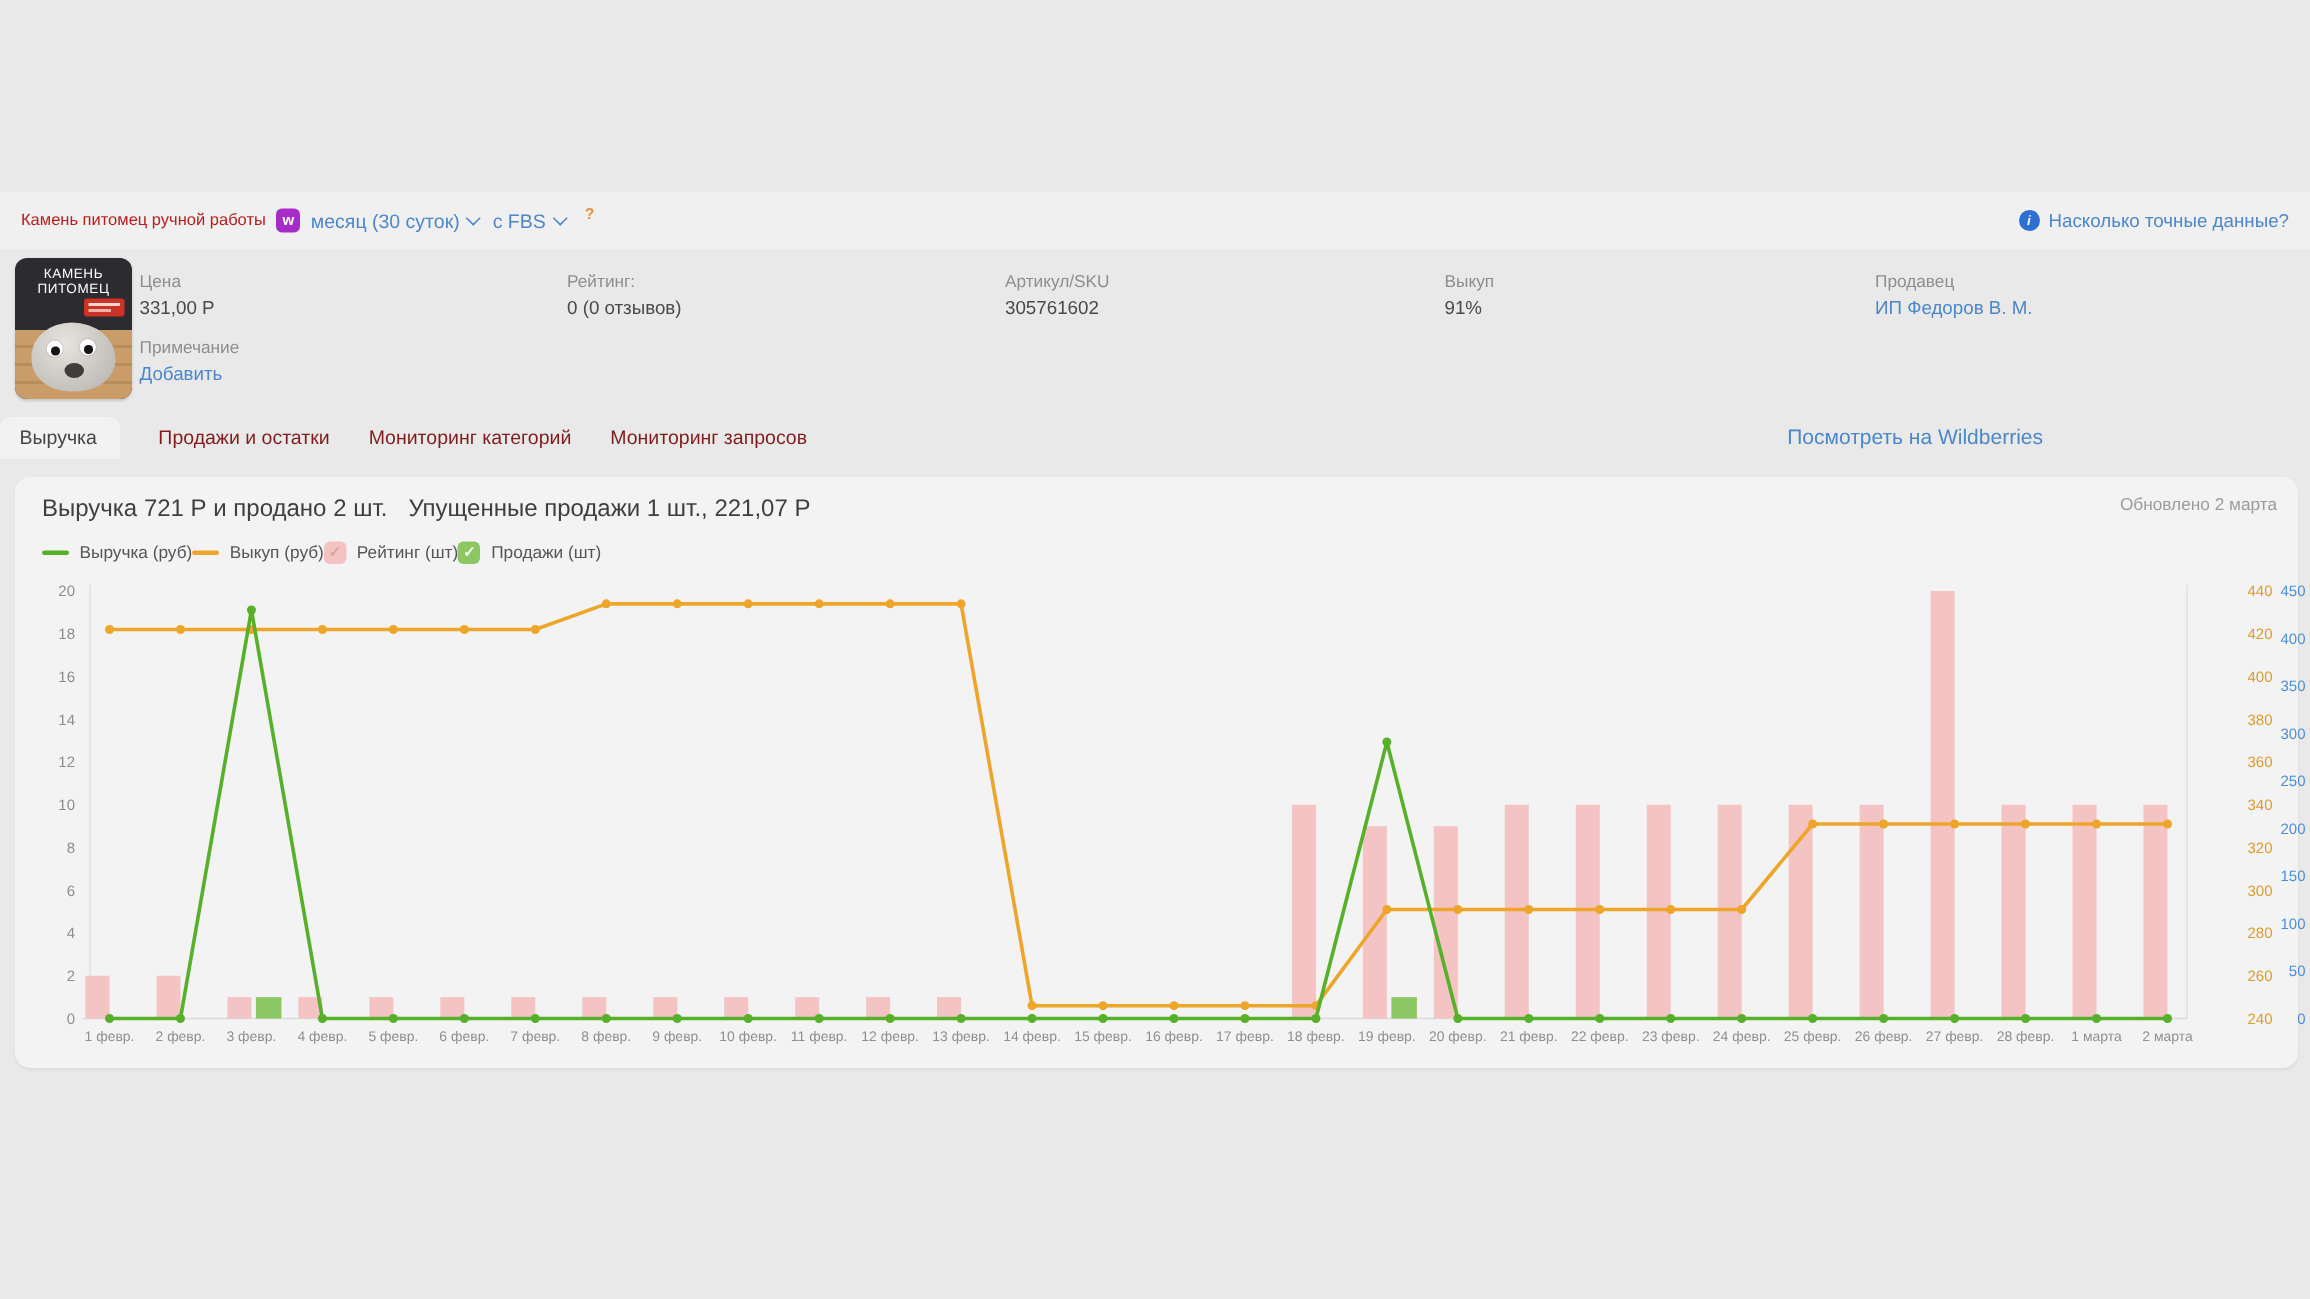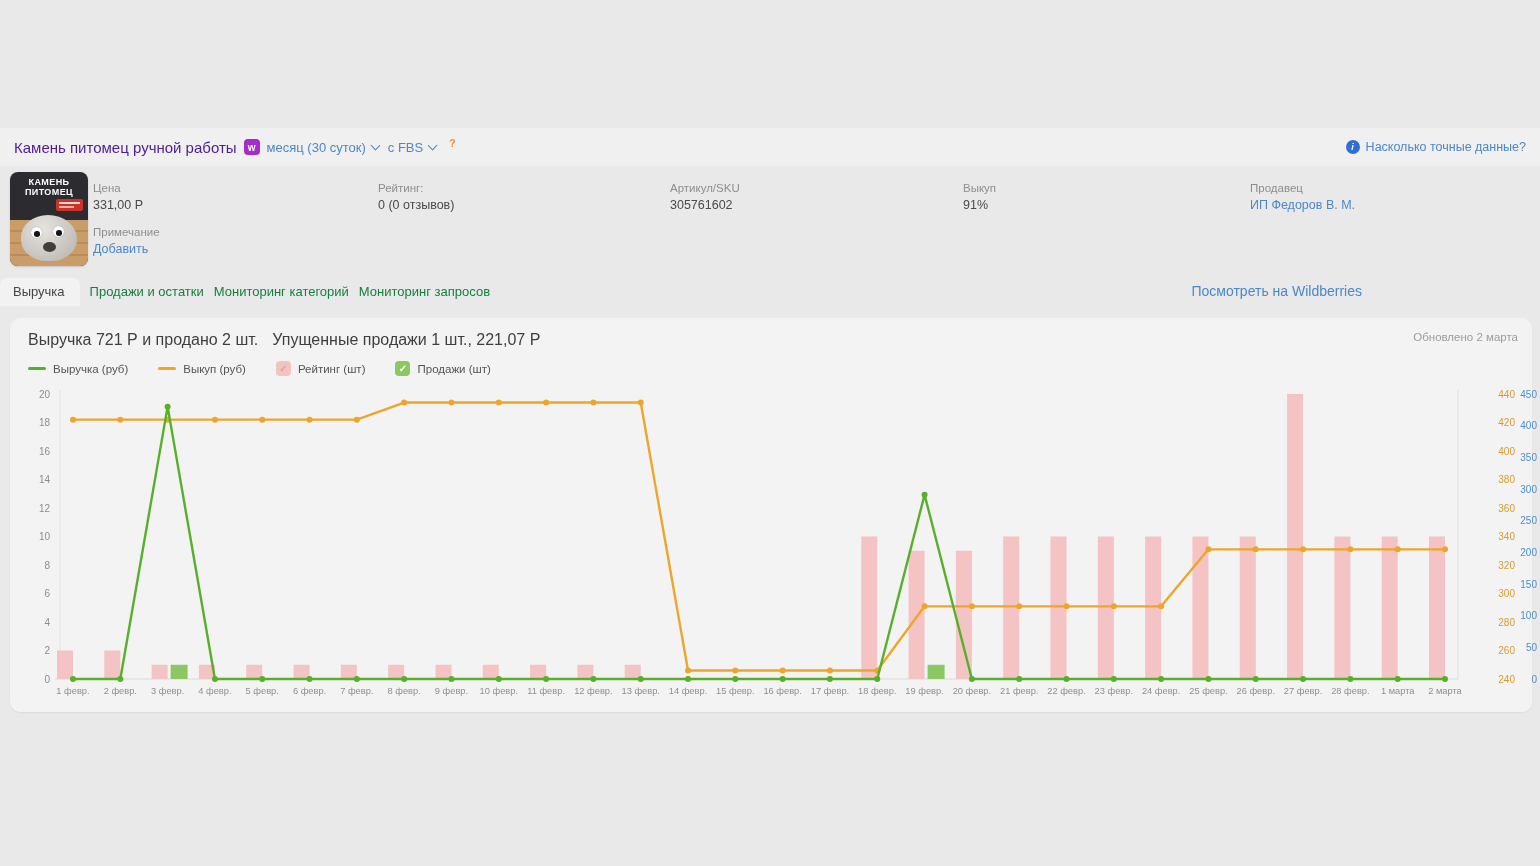--- a/index.html
+++ b/index.html
@@ -9,68 +9,68 @@
     font-family:"Liberation Sans", sans-serif;
   }
   .nowrap{white-space:nowrap}
   
   .topbar{
     position:absolute;top:128px;left:0;width:1540px;height:38px;
     background:#f1f0f0;display:flex;align-items:center;justify-content:space-between;
     padding:0 14px;box-sizing:border-box;
   }
   .topbar-left{display:flex;align-items:center;gap:7px}
-  .product-title{font-size:15px;color:#4c1d95;font-weight:500}
+  .product-title{font-size:11px;color:#b91c1c;font-weight:500}
   .wb-badge{
     width:16px;height:16px;border-radius:4px;background:#a62bc8;color:#fff;
     font-size:10px;font-weight:bold;display:flex;align-items:center;justify-content:center;
   }
   .sel{font-size:13px;color:#4b87c9;display:flex;align-items:center;cursor:pointer}
   .chev{display:inline-block;width:6px;height:6px;border-right:1.6px solid #4b87c9;
     border-bottom:1.6px solid #4b87c9;transform:rotate(45deg);margin:-3px 2px 0 6px}
   .help-q{color:#e8913c;font-size:10.5px;font-weight:bold;margin-left:4px;transform:translateY(-4px);cursor:pointer}
   .topbar-right{display:flex;align-items:center;gap:6px;font-size:12.5px}
   .info-dot{
     width:14px;height:14px;border-radius:50%;background:#2e6fd2;color:#fff;
     font-size:9px;font-weight:bold;display:flex;align-items:center;justify-content:center;font-style:italic;
   }
   
   .thumb{position:absolute;top:172px;left:10px;width:78px;height:94px;border-radius:8px;
     overflow:hidden;background:#2c2b30;box-shadow:0 1px 2px rgba(0,0,0,.15)}
-  .thumb-title{color:#fff;font-weight:bold;font-size:9px;line-height:10px;text-align:center;
+  .thumb-title{color:#fff;font-weight:normal;font-size:9px;line-height:10px;text-align:center;
     padding-top:5px;letter-spacing:.4px}
   .thumb-ribbon{position:absolute;top:27px;right:5px;width:27px;height:12px;background:#cd3227;border-radius:2px}
   .thumb-ribbon:before{content:"";position:absolute;left:3px;top:3px;width:21px;height:2px;background:#f3d6cf}
   .thumb-ribbon:after{content:"";position:absolute;left:3px;top:7px;width:15px;height:2px;background:#e8b4a8}
   .thumb-wood{position:absolute;bottom:0;left:0;width:100%;height:46px;
     background:repeating-linear-gradient(180deg,#c99c68 0 10px,#b98c5b 10px 12px)}
   .rock{position:absolute;bottom:5px;left:11px;width:56px;height:46px;
     background:radial-gradient(circle at 40% 30%,#e7e4e0,#b5b1ac);border-radius:48% 52% 46% 46%}
   .eye{position:absolute;width:11px;height:11px;background:#fdfdfd;border-radius:50%;box-shadow:0 0 1px rgba(0,0,0,.4)}
   .eye:after{content:"";position:absolute;left:3px;top:4px;width:5.5px;height:5.5px;background:#151515;border-radius:50%}
   .eye.l{left:10px;top:12px}.eye.r{left:32px;top:11px}
   .nose{position:absolute;left:22px;top:27px;width:13px;height:10px;background:#413d3a;border-radius:50%}
   .fieldcol{position:absolute;top:182px}
   .flabel{font-size:11.5px;color:#8e8e8e;margin-bottom:4px}
   .fvalue{font-size:12.5px;color:#4a4a4a}
   .link{color:#4b87c9;cursor:pointer}
   
   .tabs{position:absolute;top:278px;left:0;width:1376px;height:28px;display:flex;align-items:flex-end}
   .tab-active{background:#f2f2f2;border-radius:7px 7px 0 0;padding:6px 15px 7px 13px;
     font-size:13px;color:#454545;cursor:pointer}
-  .tab-link{font-size:13px;color:#15803d;padding:6px 0 7px 0;margin-left:10px;cursor:pointer}
+  .tab-link{font-size:13px;color:#7f1d1d;padding:6px 0 7px 0;margin-left:26px;cursor:pointer}
   .tabs-right{position:absolute;right:14px;bottom:7px;font-size:14px}
   
   .card{position:absolute;top:318px;left:10px;width:1522px;height:394px;background:#f3f3f3;
     border-radius:10px;box-shadow:0 1px 2px rgba(0,0,0,.06);box-sizing:border-box}
   .card-head{display:flex;justify-content:space-between;align-items:flex-start;padding:13px 14px 0 18px}
   .summary{font-size:16px;color:#3f3f3f}
   .summary .sep{display:inline-block;width:14px}
   .updated{font-size:11.5px;color:#9c9c9c}
-  .legend{display:flex;align-items:center;gap:30px;padding:12px 0 0 18px}
+  .legend{display:flex;align-items:center;padding:12px 0 0 18px}
   .legend-item{display:flex;align-items:center;gap:7px;font-size:11.5px;color:#555;cursor:pointer}
   .sw-line{width:18px;height:3px;border-radius:2px}
   .sw-box{width:15px;height:15px;border-radius:4px;display:flex;align-items:center;justify-content:center;
     font-size:10px;font-weight:bold;line-height:1}
   .chart-wrap{position:absolute;left:0;top:62px;width:1522px;height:330px}
   svg{overflow:visible;display:block}
 </style>
 </head>
 <body>
 

